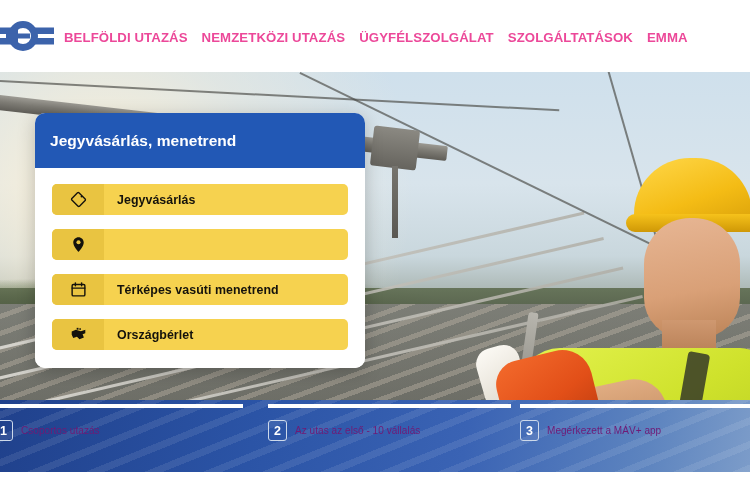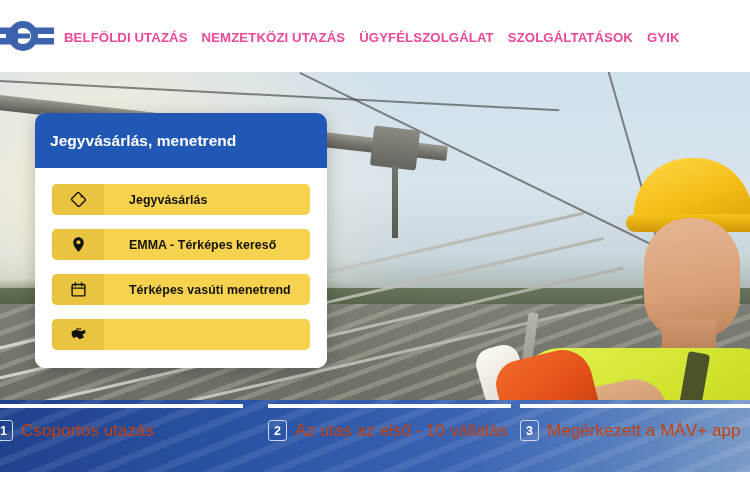--- a/index.html
+++ b/index.html
@@ -228,21 +228,21 @@
     width: 10px; height: 96px;
     background: linear-gradient(180deg, #b8b6ae, #86847d);
     transform: rotate(8deg);
     border-radius: 3px;
   }
 
   
   .card {
     position: absolute;
     left: 35px; top: 113px;
-    width: 292px;
+    width: 330px;
     background: #ffffff;
     border-radius: 10px;
     overflow: hidden;
     box-shadow: 0 4px 18px rgba(0,0,0,0.22);
     z-index: 25;
   }
 
   .card-header {
     height: 55px;
     background: #2258b5;
@@ -285,21 +285,20 @@
   .menu-btn-icon svg { display: block; }
   .menu-btn-label {
     flex: 1;
     display: flex;
     align-items: center;
     padding-left: 13px;
     font-size: 12.4px;
     font-weight: bold;
     color: #14120c;
     letter-spacing: 0.05px;
-    margin-left: 12px;
   }
 
   
   .promo-strip {
     position: absolute;
     left: 0; top: 400px;
     width: 750px; height: 72px;
     overflow: hidden;
     z-index: 30;
   }
@@ -350,22 +349,22 @@
     border-radius: 3px;
     color: #ffffff;
     font-size: 12.5px;
     font-weight: bold;
     display: flex;
     align-items: center;
     justify-content: center;
     flex: 0 0 19px;
   }
   .promo-text {
-    color: #c2410c;
-    font-size: 17px;
+    color: #701a75;
+    font-size: 10px;
     letter-spacing: 0.05px;
   }
 
   .promo-item.i1 { margin-left: 0px; }
   .promo-item.i1 .promo-row { left: -6px; }
   .promo-item.i2 .promo-row { left: 18px; }
   .promo-item.i2 .promo-rule { left: 18px; }
   .promo-item.i3 .promo-row { left: 20px; }
   .promo-item.i3 .promo-rule { left: 20px; }
 
@@ -395,21 +394,21 @@
           <rect x="14" y="14.5" width="24" height="5"></rect>
         </g>
       </svg>
     </div>
 
     <nav class="nav-items">
       <span class="nav-item">BELFÖLDI UTAZÁS</span>
       <span class="nav-item">NEMZETKÖZI UTAZÁS</span>
       <span class="nav-item">ÜGYFÉLSZOLGÁLAT</span>
       <span class="nav-item">SZOLGÁLTATÁSOK</span>
-      <span class="nav-item">GYIK</span>
+      <span class="nav-item">EMMA</span>
     </nav>
   </div>
 
   <div class="hero">
     <div class="hero-photo">
       <div class="hero-trees"></div>
       <div class="hero-ground"></div>
       <div class="hero-tracks">
         <div class="rail" style="left:-20px; top:28%; width:620px; transform:rotate(-13deg);"></div>
         <div class="rail" style="left:-20px; top:46%; width:640px; transform:rotate(-13deg);"></div>
@@ -459,21 +458,20 @@
         <span class="menu-btn-label">Jegyvásárlás</span>
       </div>
 
       <div class="menu-btn">
         <span class="menu-btn-icon">
           <svg width="17" height="17" viewBox="0 0 24 24" fill="#14120c">
             <path d="M12 1.6 C7.9 1.6 4.6 4.9 4.6 9 c0 5.5 7.4 13.4 7.4 13.4 S19.4 14.5 19.4 9 c0 -4.1 -3.3 -7.4 -7.4 -7.4 Z"></path>
             <circle cx="12" cy="8.8" r="2.9" fill="#e9c441"></circle>
           </svg>
         </span>
-        <span class="menu-btn-label">EMMA - Térképes kereső</span>
       </div>
 
       <div class="menu-btn">
         <span class="menu-btn-icon">
           <svg width="17" height="17" viewBox="0 0 24 24" fill="none" stroke="#14120c" stroke-width="2" stroke-linecap="round" stroke-linejoin="round">
             <rect x="3" y="5" width="18" height="16" rx="1.6"></rect>
             <line x1="3" y1="10" x2="21" y2="10"></line>
             <line x1="7.6" y1="2.6" x2="7.6" y2="6.8"></line>
             <line x1="16.4" y1="2.6" x2="16.4" y2="6.8"></line>
           </svg>
@@ -482,20 +480,21 @@
       </div>
 
       <div class="menu-btn">
         <span class="menu-btn-icon">
           <svg width="17" height="17" viewBox="0 0 24 24" fill="#14120c">
             <path d="M2.4 7.6 L8.2 5.2 L15.4 7.4 L21.6 5.4 L21.6 10.2 L17.8 11.6 L19.6 16.4 L13.4 18.8 L9.8 15.2 L4.6 16.8 L2.4 12.4 Z"></path>
             <rect x="9.4" y="2.6" width="2.6" height="2.6"></rect>
             <rect x="13.2" y="3.2" width="2.2" height="2.2"></rect>
           </svg>
         </span>
+        <span class="menu-btn-label">Országbérlet</span>
       </div>
 
     </div>
   </div>
 
   <div class="promo-strip">
     <div class="promo-bg"></div>
 
     <div class="promo-items">
 

